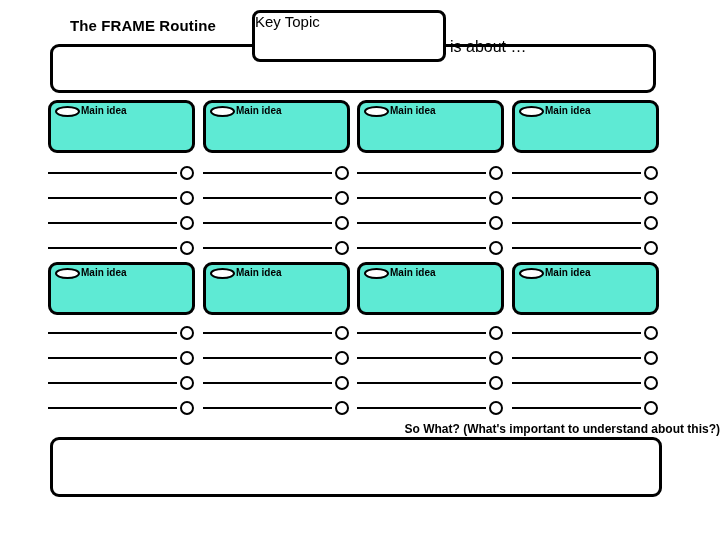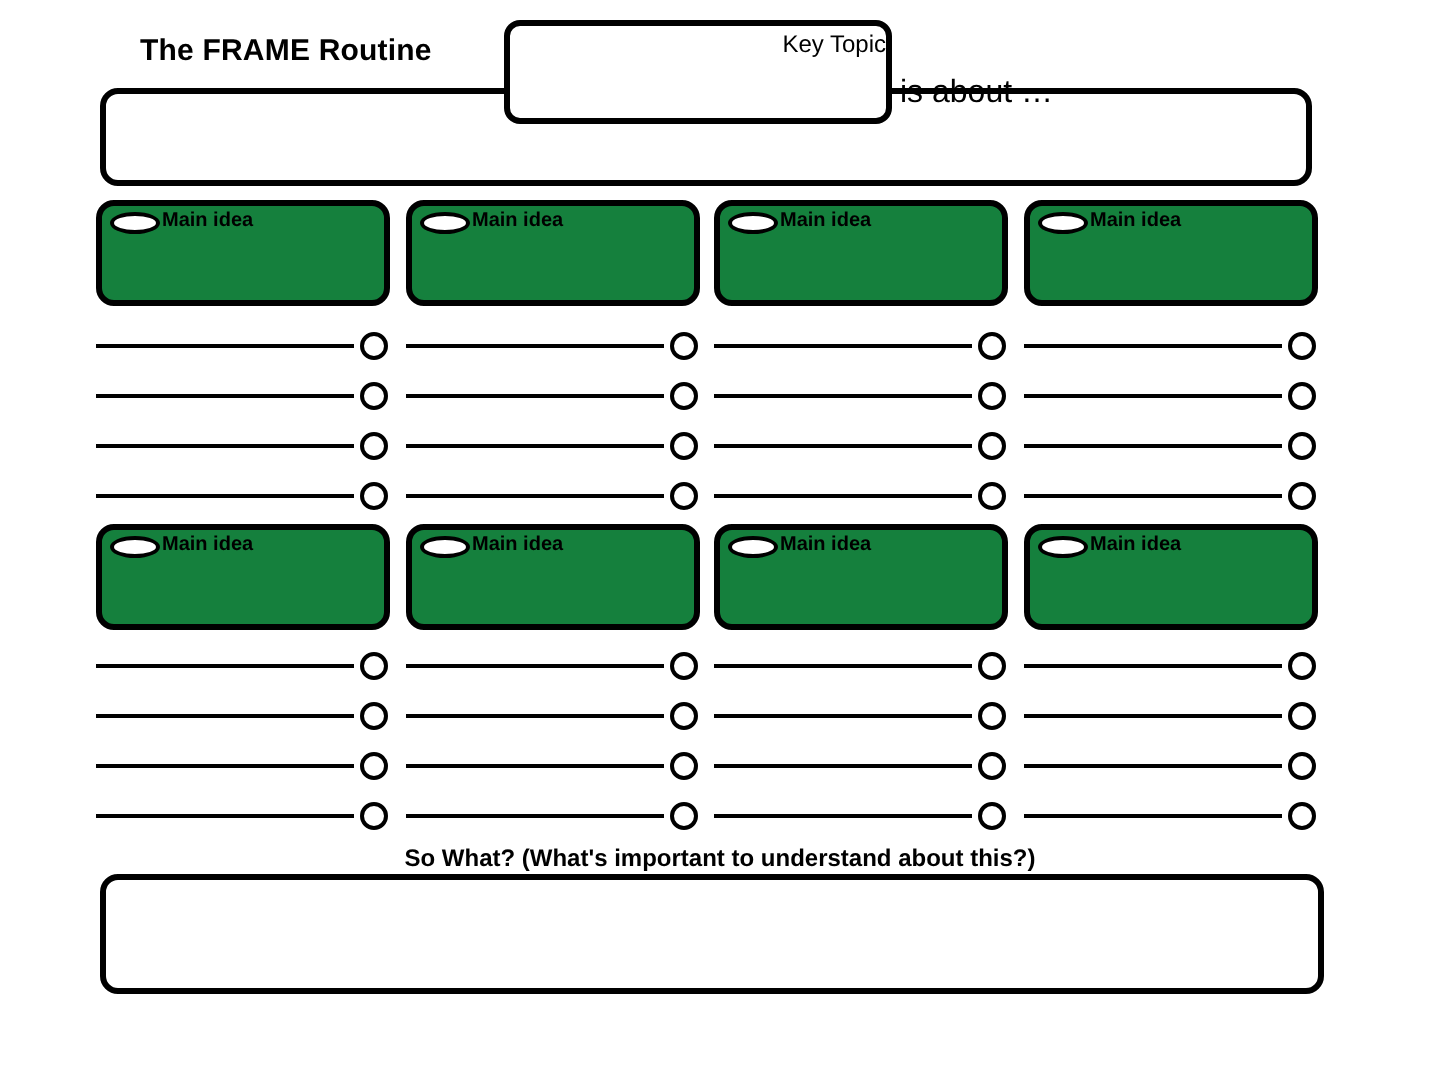--- a/index.html
+++ b/index.html
@@ -60,22 +60,22 @@
     width: 194px;
     height: 52px;
     border-radius: 8px;
     z-index: 3;
   }
   .key-topic-label {
     position: absolute;
     left: 0;
     top: 3px;
     width: 100%;
-    text-align: right;
-    font-size: 12px;
+    text-align: left;
+    font-size: 15px;
     line-height: 12px;
   }
 
   .is-about-label {
     position: absolute;
     left: 450px;
     top: 41px;
     font-size: 16px;
     line-height: 12px;
     z-index: 4;
@@ -83,21 +83,21 @@
   }
 
   
   .main-idea-box {
     position: absolute;
     box-sizing: border-box;
     width: 147px;
     height: 53px;
     border: 3px solid #000;
     border-radius: 9px;
-    background: #15803d;
+    background: #5eead4;
     z-index: 2;
   }
   .main-idea-oval {
     position: absolute;
     left: 4px;
     top: 3px;
     width: 25px;
     height: 11px;
     box-sizing: border-box;
     border: 2px solid #000;
@@ -139,21 +139,21 @@
     border-radius: 50%;
     background: #ffffff;
   }
 
   
   .so-what-label {
     position: absolute;
     left: 0;
     top: 422px;
     width: 720px;
-    text-align: center;
+    text-align: right;
     font-size: 12px;
     font-weight: bold;
     line-height: 15px;
   }
   #so-what-box {
     left: 50px;
     top: 437px;
     width: 612px;
     height: 60px;
     z-index: 1;

